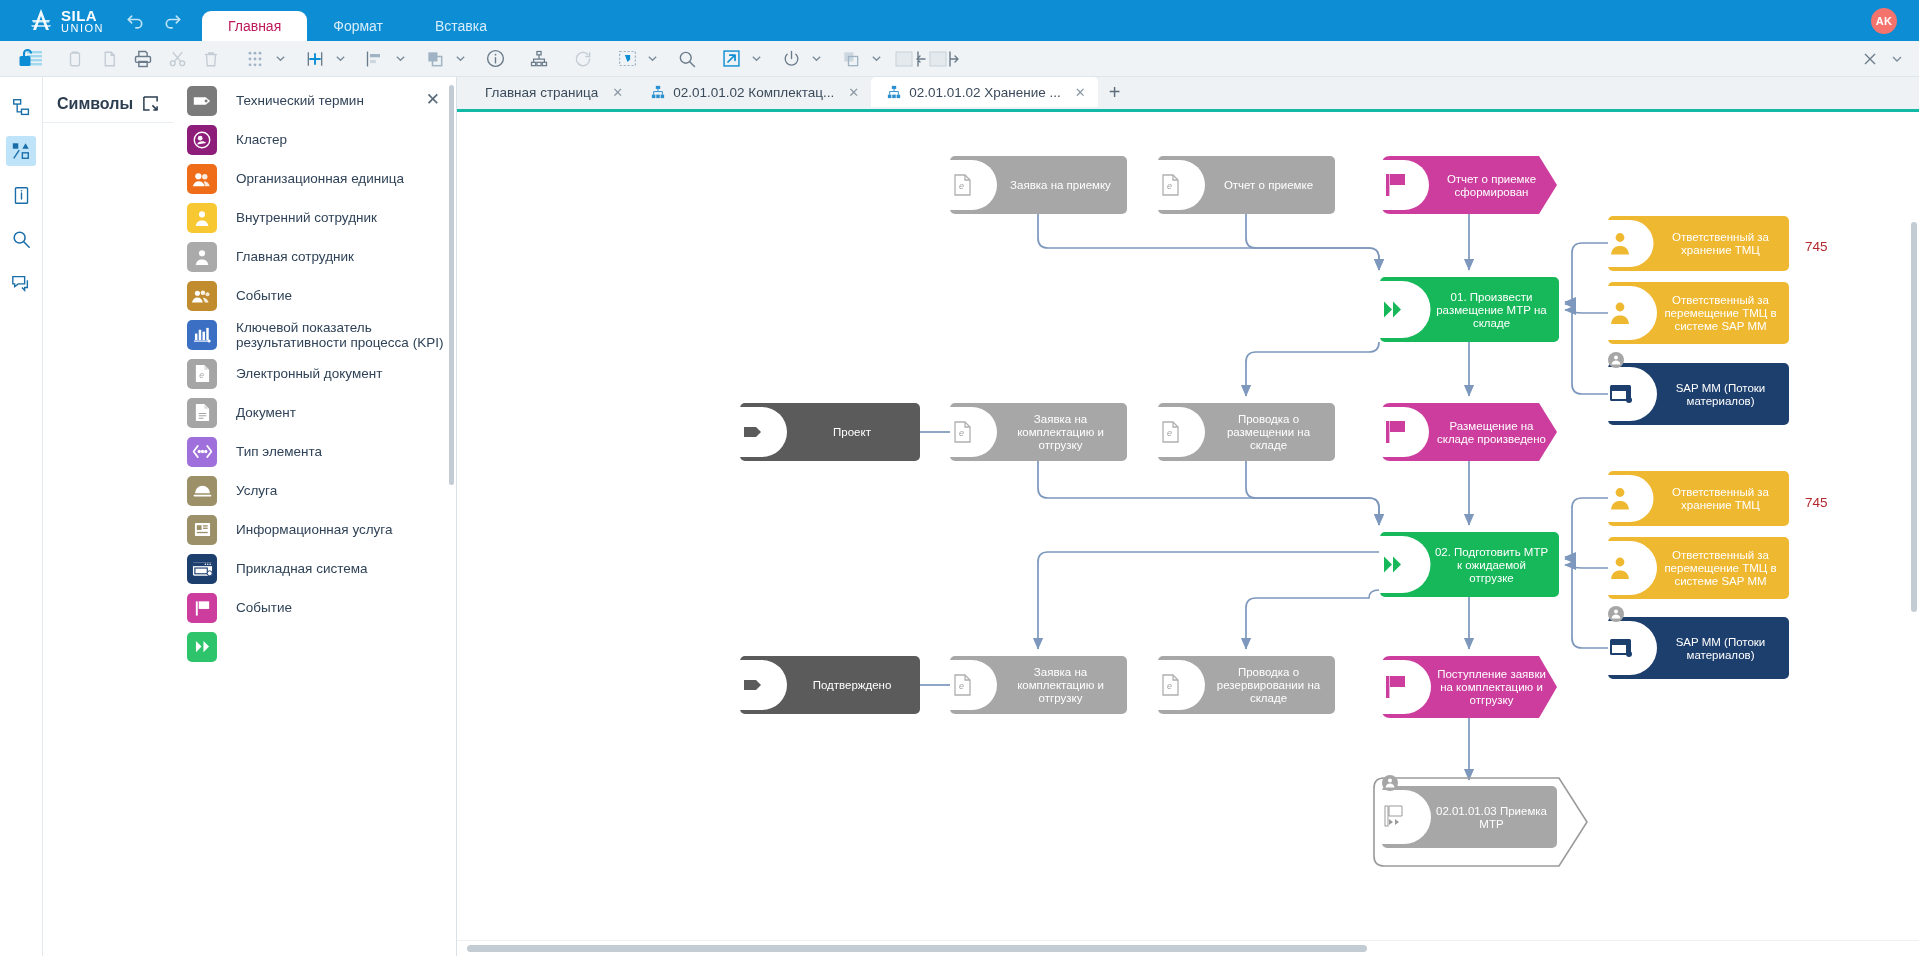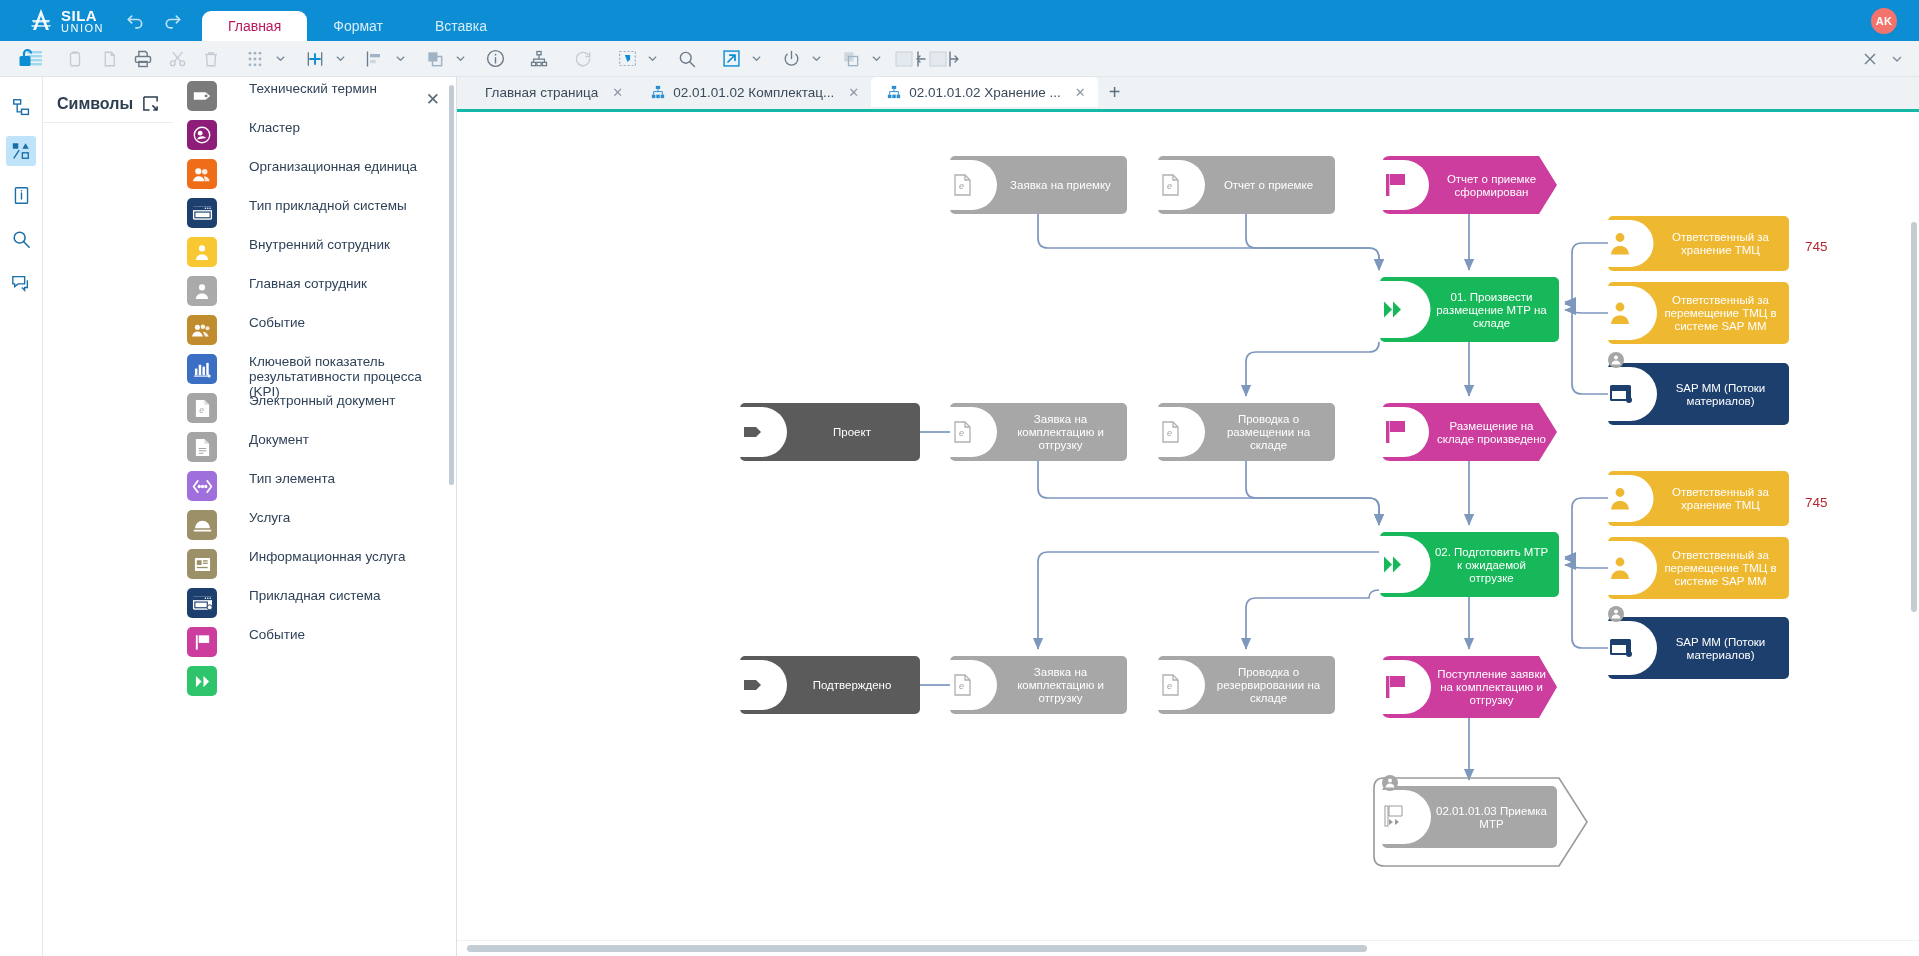--- a/index.html
+++ b/index.html
@@ -64,21 +64,21 @@
     border-radius:3px; cursor:pointer; color:#1a6ea8;}
   .rail-btn.sel { background:#bfe3f8; }
 
   
   .panel { width:414px; background:#fff; border-right:1px solid #d9e1e8; display:flex; flex-direction:row; position:relative; }
   .panel-head { height:38px; display:flex; align-items:center; padding:0 14px; gap:9px; border-bottom:1px solid #e7edf2; margin-top:8px;}
   .panel-title { font-size:16px; font-weight:bold; color:#2c3e50; }
   .panel-close { position:absolute; right:16px; top:14px; color:#5a6b7a; cursor:pointer; font-size:17px; line-height:1;}
   .sym-list { flex:1; overflow:hidden; position:relative; padding-top:4px;}
   .sym {
-    display:flex; gap:32px; height:39px; padding-left:14px; cursor:pointer;
+    display:flex; align-items:center; gap:19px; height:39px; padding-left:14px; cursor:pointer;
   }
   .sym-ic { width:30px;height:30px;border-radius:5px; flex:none; display:flex;align-items:center;justify-content:center; color:#fff;}
   .sym-lbl { font-size:13.5px; color:#2f4257; }
   .panel-scroll {
     position:absolute; right:2px; top:8px; width:5px; height:400px; background:#c3ccd4; border-radius:3px;
   }
 
   
   .canvas-wrap { flex:1; display:flex; flex-direction:column; background:#fff; }
   .tabbar { height:35px; background:#eef2f5; display:flex; align-items:flex-start; padding-left:12px; border-bottom:3px solid #14b8a6;}
@@ -444,33 +444,20 @@
           <svg width="22" height="18" viewBox="0 0 24 18">
               <circle cx="8" cy="6" r="3.4" fill="#fff"></circle>
               <circle cx="15" cy="6.5" r="3" fill="#fff" opacity=".85"></circle>
               <path d="M2 17c1-4 3.5-5.6 6.5-5.6S14 13 15 17z" fill="#fff"></path>
               <path d="M14 11.5c3 0 5.5 1.7 6.5 5.5h-5" fill="#fff" opacity=".85"></path>
             </svg>
         </div>
         <div class="sym-lbl">Организационная единица</div>
       </div>
 
-      <div class="sym">
-        <div class="sym-ic" style="background:#1d3f6e">
-          <svg width="21" height="16" viewBox="0 0 22 16">
-              <rect x="1" y="1" width="20" height="14" rx="1.5" fill="#fff"></rect>
-              <rect x="1" y="1" width="20" height="4" fill="#1d3f6e"></rect>
-              <circle cx="14" cy="3" r=".8" fill="#fff"></circle>
-              <circle cx="16.5" cy="3" r=".8" fill="#fff"></circle>
-              <circle cx="19" cy="3" r=".8" fill="#fff"></circle>
-              <rect x="3" y="7" width="16" height="6" fill="none" stroke="#1d3f6e" stroke-width="1.2"></rect>
-            </svg>
-        </div>
-        <div class="sym-lbl">Тип прикладной системы</div>
-      </div>
 
       <div class="sym">
         <div class="sym-ic" style="background:#f8c832">
           <svg width="18" height="18" viewBox="0 0 20 20">
               <circle cx="10" cy="6" r="3.4" fill="#fff"></circle>
               <path d="M3 19c.8-4.3 3.3-6.2 7-6.2s6.2 1.9 7 6.2z" fill="#fff"></path>
             </svg>
         </div>
         <div class="sym-lbl">Внутренний сотрудник</div>
       </div>

